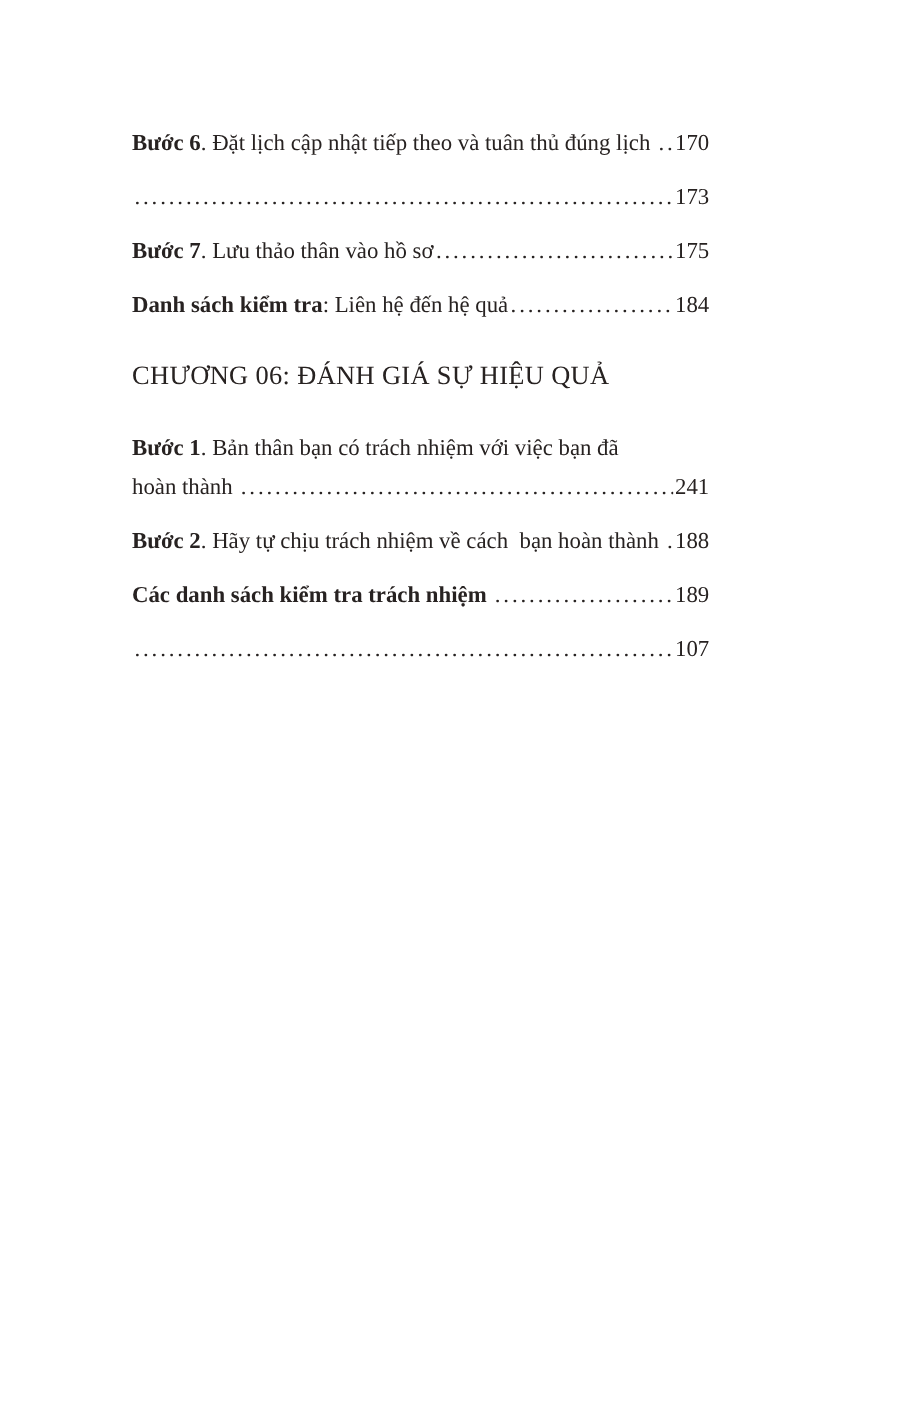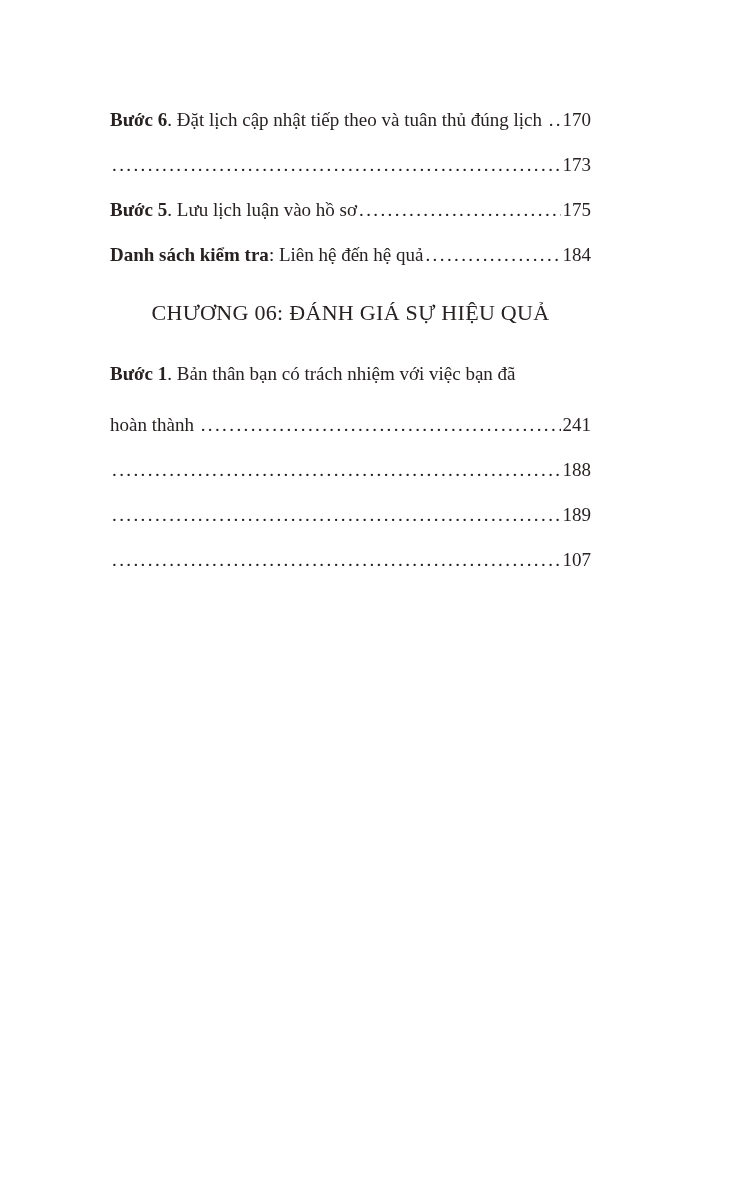--- a/index.html
+++ b/index.html
@@ -30,23 +30,22 @@
     min-width: 0;
     overflow: hidden;
     white-space: nowrap;
   }
   .dots::after {
     content: "................................................................................................................";
     letter-spacing: 2.4px;
     margin-left: 2px;
   }
   .pg { flex: 0 0 auto; margin-left: 2px; text-align: center; }
-  .wrap-first { margin-bottom: 24px; }
+  .wrap-first { margin-bottom: 6px; }
   .chapter {
-    text-align: center;
     font-size: 22px;
     font-weight: 400;
     letter-spacing: 0.3px;
     line-height: 30px;
     margin-top: 30px;
     margin-bottom: 32px;
     white-space: nowrap;
   }
   .author-row { margin-top: 10px; }
 </style>
@@ -61,21 +60,21 @@
       <span class="dots"></span>
       <span class="pg">170</span>
     </div>
 
     <div class="row">
       <span class="dots"></span>
       <span class="pg">173</span>
     </div>
 
     <div class="row">
-      <span class="lbl"><span class="b">Bước 5</span><span>. Lưu lịch luận vào hồ sơ</span></span>
+      <span class="lbl"><span class="b">Bước 7</span><span>. Lưu thảo thân vào hồ sơ</span></span>
       <span class="dots"></span>
       <span class="pg">175</span>
     </div>
 
     <div class="row">
       <span class="lbl"><span class="b">Danh sách kiểm tra</span><span>: Liên hệ đến hệ quả</span></span>
       <span class="dots"></span>
       <span class="pg">184</span>
     </div>
 
@@ -85,25 +84,27 @@
       <span class="lbl"><span class="b">Bước 1</span><span>. Bản thân bạn có trách nhiệm với việc bạn đã</span></span>
     </div>
 
     <div class="row">
       <span class="lbl">hoàn thành </span>
       <span class="dots"></span>
       <span class="pg">241</span>
     </div>
 
     <div class="row">
+      <span class="lbl"><span class="b">Bước 2</span><span>. Hãy tự chịu trách nhiệm về cách  bạn hoàn thành </span></span>
       <span class="dots"></span>
       <span class="pg">188</span>
     </div>
 
     <div class="row">
+      <span class="lbl"><span class="b">Các danh sách kiểm tra trách nhiệm </span><span></span></span>
       <span class="dots"></span>
       <span class="pg">189</span>
     </div>
 
     <div class="row author-row">
       <span class="dots"></span>
       <span class="pg">107</span>
     </div>
 
   </section>

